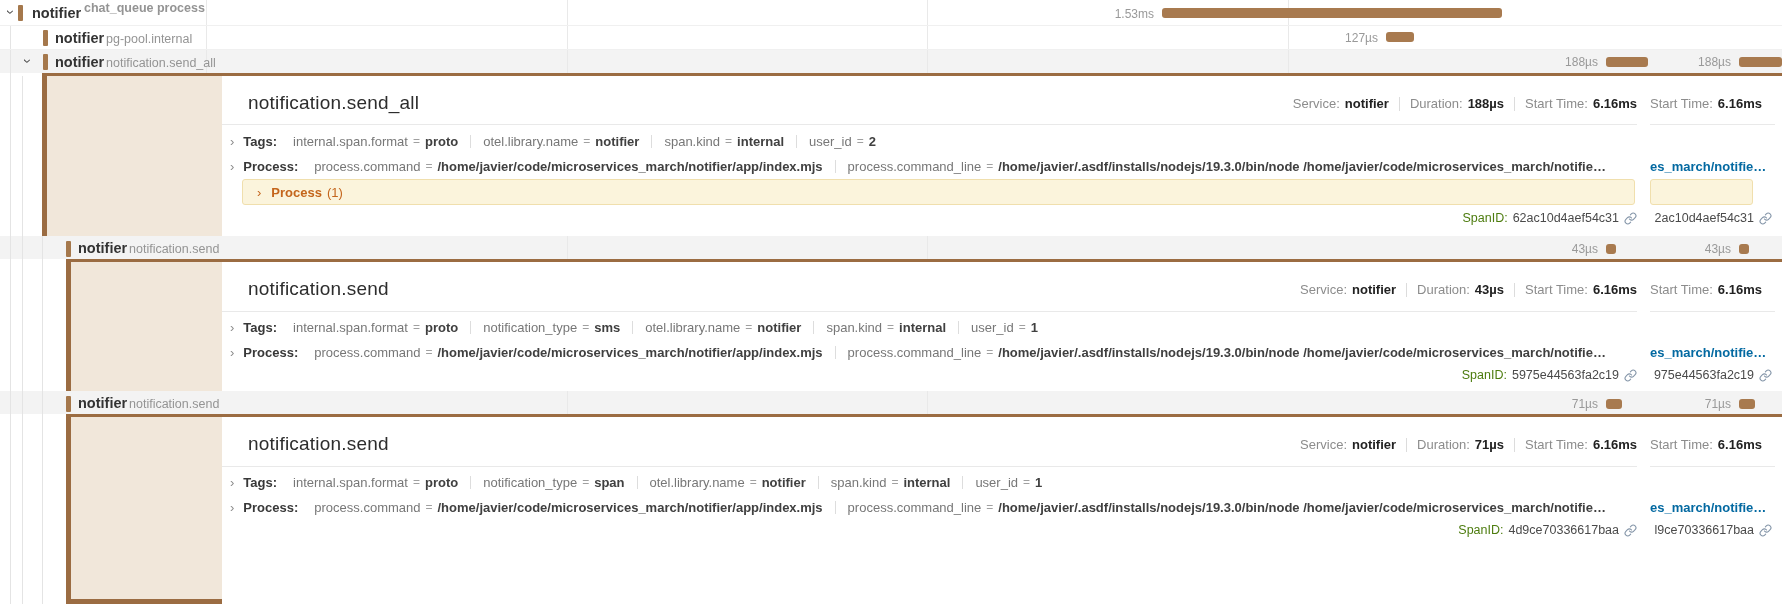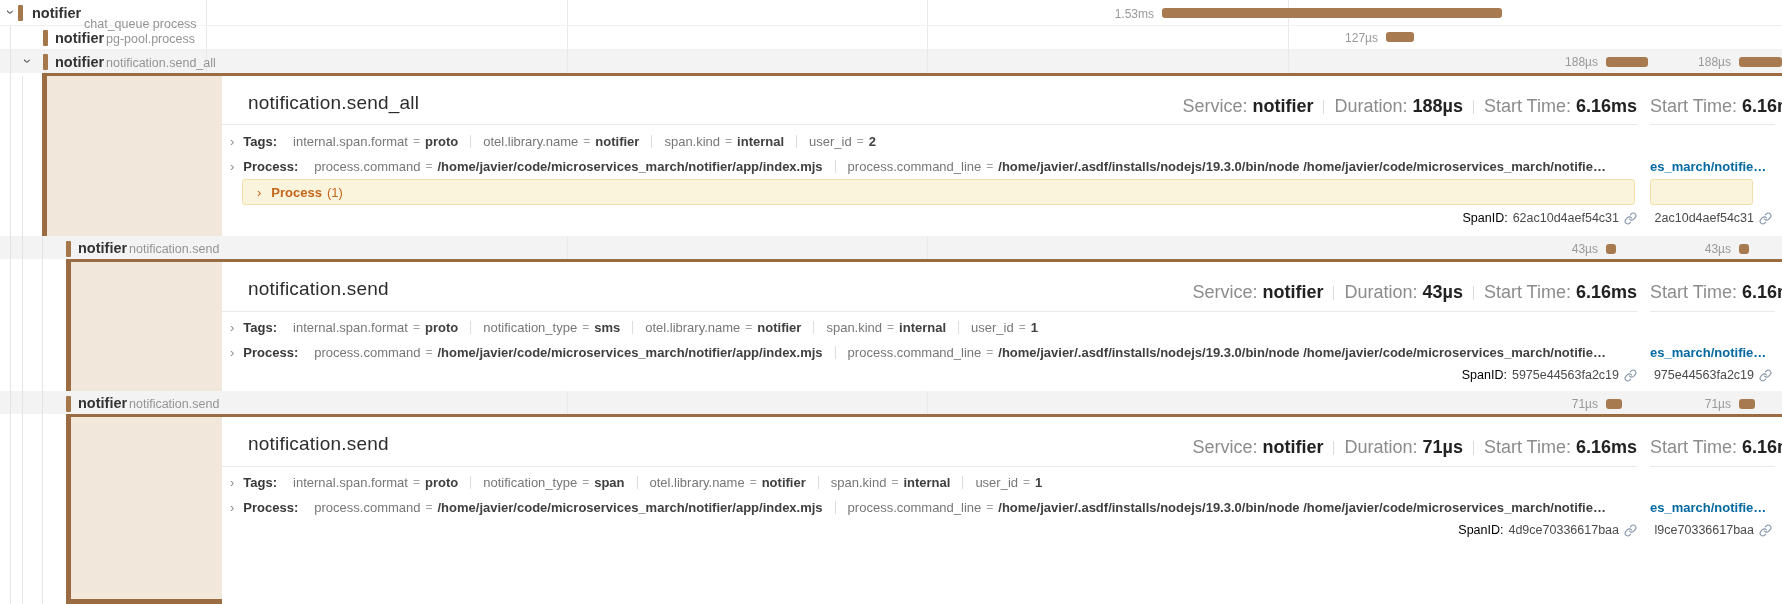--- a/index.html
+++ b/index.html
@@ -13,40 +13,40 @@
   .svc{position:absolute;font-size:14.5px;font-weight:700;color:#333;white-space:nowrap;}
   .op{position:absolute;font-size:12.5px;color:#949494;white-space:nowrap;}
   .dur{position:absolute;width:72px;text-align:right;font-size:12px;color:#999;white-space:nowrap;}
   .bar{position:absolute;height:10px;border-radius:3px;background:#a87a4f;}
   .row-chev{position:absolute;color:#4a4a4a;font-size:14px;display:inline-block;
             transform:rotate(90deg);line-height:14px;width:14px;text-align:center;}
   .brown{position:absolute;height:3px;background:#9b6c42;right:0;}
   .beige{position:absolute;background:#f1e7da;}
   .edge{position:absolute;width:5px;background:#9b6c42;}
   .title{position:absolute;font-size:19px;color:#2d2d2d;font-weight:500;letter-spacing:.2px;white-space:nowrap;}
-  .hdr{position:absolute;display:flex;align-items:center;font-size:18px;white-space:nowrap;}
+  .hdr{position:absolute;display:flex;align-items:center;font-size:13px;white-space:nowrap;}
   .lab{color:#8c8c8c;margin-right:5px;}
   .val{color:#222;font-weight:700;}
   .vsep{width:1px;height:14px;background:#dcdcdc;margin:0 10px;}
   .hr{position:absolute;height:1px;background:#e9e9e9;}
   .acc{position:absolute;display:flex;align-items:center;font-size:13px;white-space:nowrap;overflow:hidden;}
   .acc-chev{color:#8c8c8c;font-size:13px;margin-right:9px;}
   .acc-label{font-weight:700;color:#383838;margin-right:16px;}
   .kv{display:flex;align-items:center;}
   .k{color:#777;}
   .eq{color:#a0a0a0;margin:0 5px;font-size:12px;}
   .v{color:#404040;font-weight:700;text-align:right;}
   .kvsep{width:1px;height:13px;background:#ddd;margin:0 12px;flex:0 0 1px;}
   .warnbox{position:absolute;height:26px;background:#fbf4dc;border:1px solid #f0dfad;border-radius:3px;
            display:flex;align-items:center;padding:0 14px;box-sizing:border-box;}
   .warn-chev{color:#c4651c;margin-right:10px;font-size:13px;}
   .warn-label{color:#c4651c;font-weight:700;font-size:13px;margin-right:5px;}
   .warn-count{color:#c4651c;font-size:13px;}
   .sid{position:absolute;display:flex;align-items:center;font-size:12.5px;gap:5px;white-space:nowrap;}
-  .sid-label{color:#000000;}
+  .sid-label{color:#4d7c0f;}
   .sid-val{color:#4a4a4a;}
   .link-icon{display:flex;align-items:center;}
   .tail{position:absolute;font-size:13px;font-weight:700;color:#0369a1;white-space:nowrap;}
 </style>
 </head>
 <body>
 
 <div class="app">
 
   <div class="rowbg" style="top:50px;height:23px;"></div>
@@ -66,29 +66,29 @@
   <div class="vguide" style="left:22px;top:76px;height:528px;"></div>
   <div class="vguide" style="left:42px;top:236px;height:368px;"></div>
 
   <div class="rowline" style="top:25px;"></div>
   <div class="rowline" style="top:49px;"></div>
 
   <div>
     <span class="row-chev" style="left:4px;top:5px;">›</span>
     <div class="accentbar" style="left:18px;top:5px;"></div>
     <span class="svc" style="left:32px;top:5px;">notifier</span>
-    <span class="op" style="left:84px;top:17px;">chat_queue process</span>
+    <span class="op" style="left:84px;top:1px;font-weight:bold;">chat_queue process</span>
     <span class="dur" style="left:1082px;top:7px;">1.53ms</span>
     <div class="bar" style="left:1162px;top:8px;width:340px;"></div>
   </div>
 
   <div>
     <div class="accentbar" style="left:43px;top:30px;"></div>
     <span class="svc" style="left:55px;top:30px;">notifier</span>
-    <span class="op" style="left:106px;top:32px;">pg-pool.process</span>
+    <span class="op" style="left:106px;top:32px;">pg-pool.internal</span>
     <span class="dur" style="left:1306px;top:31px;">127µs</span>
     <div class="bar" style="left:1386px;top:32px;width:28px;"></div>
   </div>
 
   <div>
     <span class="row-chev" style="left:21px;top:54px;">›</span>
     <div class="accentbar" style="left:43px;top:54px;"></div>
     <span class="svc" style="left:55px;top:54px;">notifier</span>
     <span class="op" style="left:106px;top:56px;">notification.send_all</span>
     <span class="dur" style="left:1526px;top:55px;">188µs</span>

